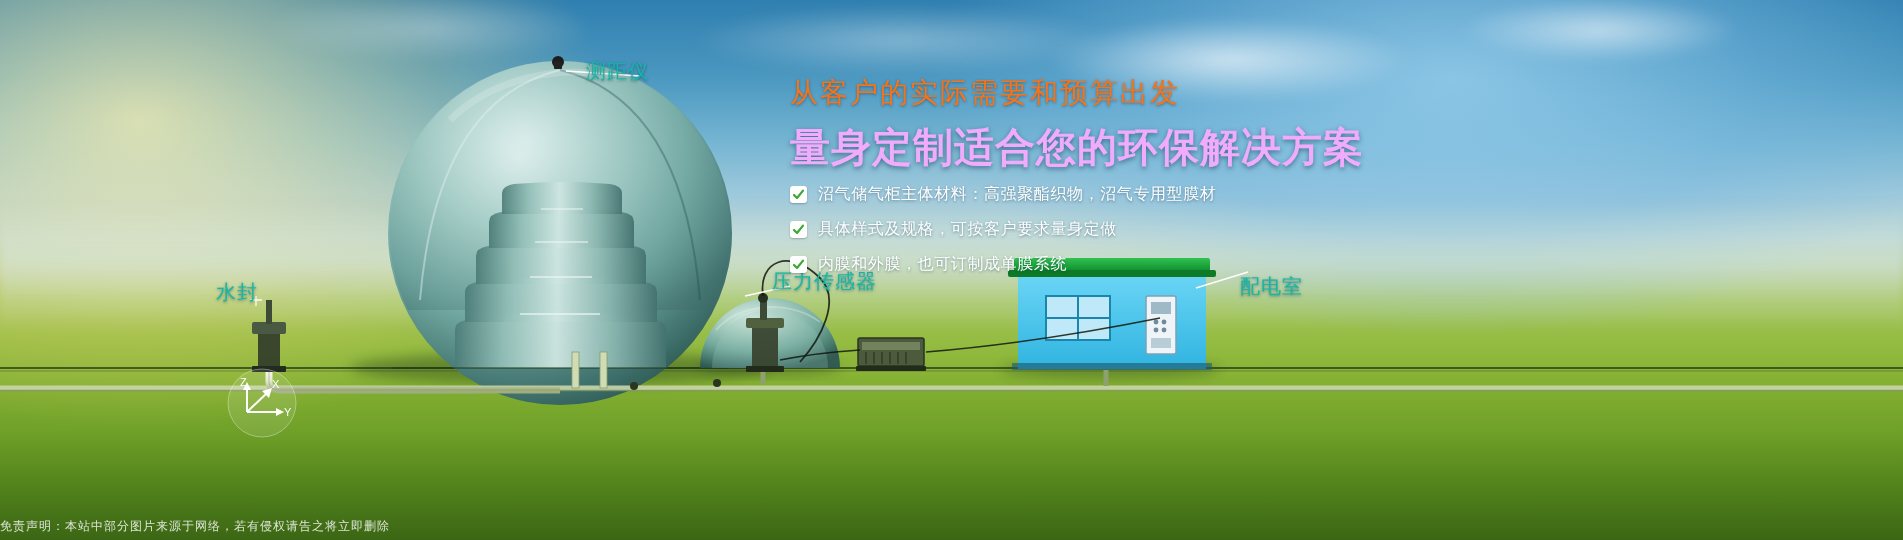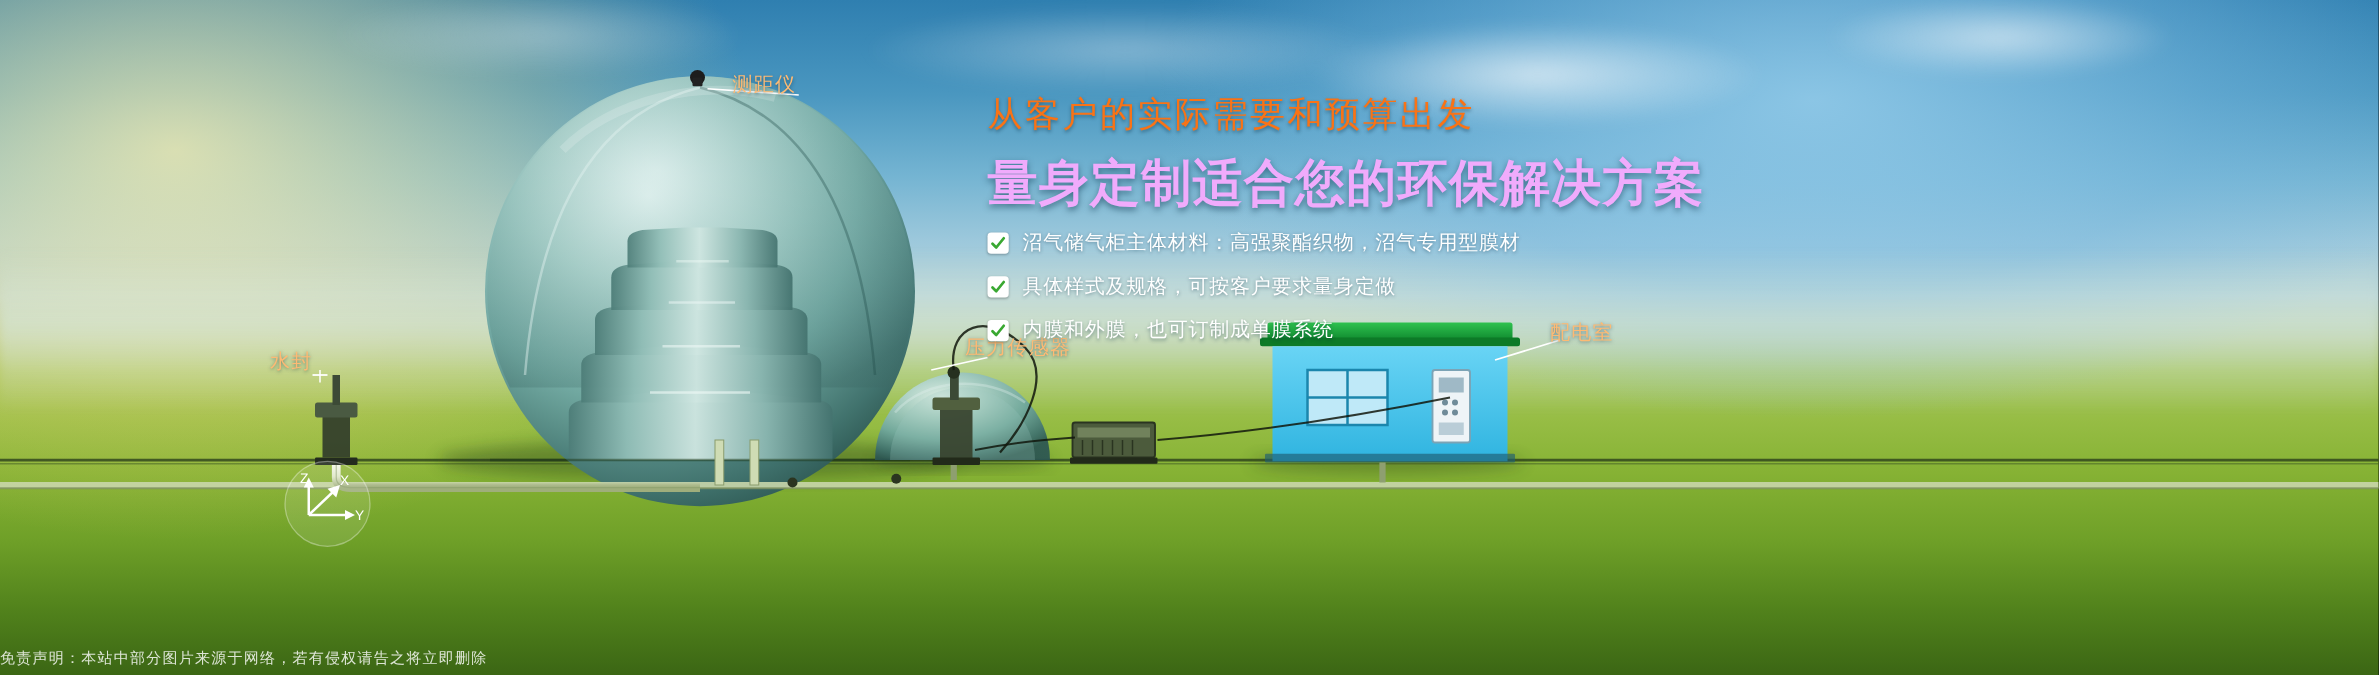--- a/index.html
+++ b/index.html
@@ -118,30 +118,30 @@
     font-size: 16px;
     letter-spacing: 0.6px;
     text-shadow: 0 1px 3px rgba(0,40,60,0.45);
     white-space: nowrap;
     text-align: center;
   }
 
   
   .callout {
     position: absolute;
-    color: #fdba74;
-    font-size: 16px;
+    color: #14b8a6;
+    font-size: 20px;
     letter-spacing: 1px;
     white-space: nowrap;
     text-shadow: 0 1px 3px rgba(0,40,60,0.5);
   }
   #label-rangefinder { left: 586px; top: 58px; }
   #label-waterseal   { left: 216px; top: 279px; }
   #label-pressure    { left: 772px; top: 268px; }
-  #label-switchroom  { left: 1240px; top: 256px; }
+  #label-switchroom  { left: 1240px; top: 273px; }
 
   
   .disclaimer {
     position: absolute;
     left: 0;
     top: 518px;
     width: 1903px;
     text-align: left;
     color: rgba(255,255,255,0.82);
     font-size: 12px;

